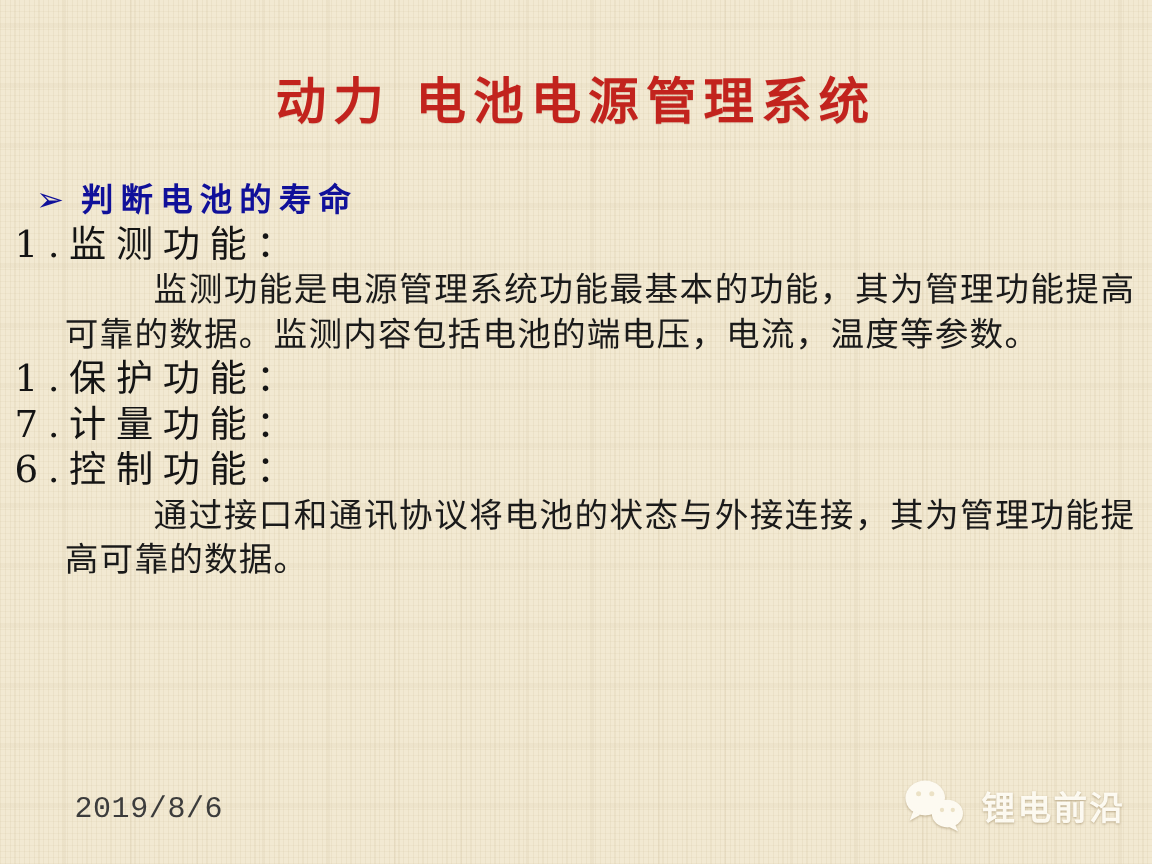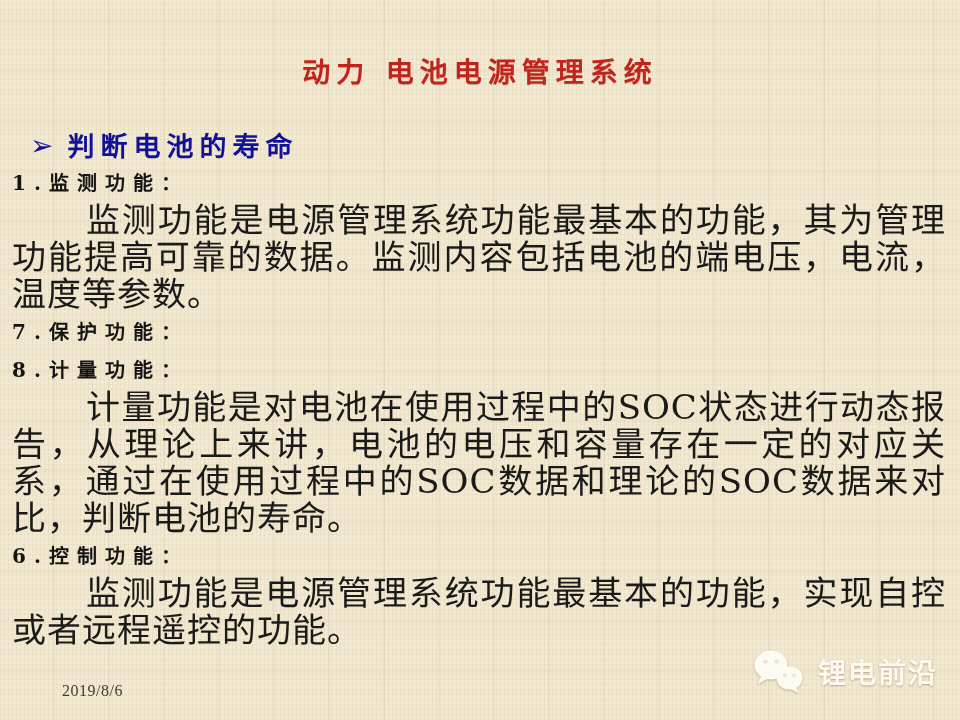--- a/index.html
+++ b/index.html
@@ -16,21 +16,21 @@
     background-image:
       repeating-linear-gradient(90deg, rgba(201,184,146,0.16) 0px, rgba(201,184,146,0.16) 1px, transparent 1px, transparent 4px),
       repeating-linear-gradient(0deg, rgba(208,192,156,0.14) 0px, rgba(208,192,156,0.14) 1px, transparent 1px, transparent 5px),
       repeating-linear-gradient(90deg, transparent 0px, transparent 53px, rgba(180,160,120,0.10) 53px, rgba(180,160,120,0.10) 55px),
       repeating-linear-gradient(0deg, transparent 0px, transparent 47px, rgba(185,165,125,0.08) 47px, rgba(185,165,125,0.08) 50px);
   }
 
   .slide-title {
     padding-top: 50px;
     text-align: center;
-    font-size: 28px;
+    font-size: 42px;
     font-weight: bold;
     letter-spacing: 6px;
     color: #c2231d;
     text-shadow: 0 1px 0 rgba(120,40,30,0.15);
   }
 
   .content {
     padding: 0 14px 0 12px;
   }
 
@@ -47,46 +47,46 @@
   }
   .arrow-bullet {
     font-size: 28px;
     font-weight: normal;
     letter-spacing: 0;
     margin-right: 14px;
     transform: translateY(-1px);
   }
 
   .section-heading {
-    font-size: 20px;
-    font-weight: bold;
+    font-size: 31px;
+    font-weight: normal;
     color: #141414;
     letter-spacing: 8px;
     line-height: 37px;
     margin-top: 1px;
   }
 
   .section-body {
-    font-size: 34px;
+    font-size: 28px;
     line-height: 37px;
     color: #1a1a1a;
     letter-spacing: 1px;
     text-indent: 74px;
     text-align: justify;
+    margin-left: 42px;
   }
 
   .footer-date {
     position: absolute;
     left: 62px;
     top: 660px;
-    font-family: Liberation Serif, serif;
-    font-size: 16px;
+    font-family: Liberation Mono, monospace;
+    font-size: 25px;
     color: #3c3c3c;
     letter-spacing: 0.5px;
-    margin-top: 22px;
   }
 
   .watermark {
     position: absolute;
     right: 22px;
     top: 648px;
     display: flex;
     align-items: center;
     gap: 14px;
   }
@@ -112,31 +112,30 @@
       <span class="arrow-bullet">➢</span>
       <span>判断电池的寿命</span>
     </div>
 
     <div>
       <div class="section-heading">1.监测功能：</div>
       <div class="section-body">监测功能是电源管理系统功能最基本的功能，其为管理功能提高可靠的数据。监测内容包括电池的端电压，电流，温度等参数。</div>
     </div>
 
     <div>
-      <div class="section-heading">7.保护功能：</div>
+      <div class="section-heading">1.保护功能：</div>
     </div>
 
     <div>
-      <div class="section-heading">8.计量功能：</div>
-      <div class="section-body">计量功能是对电池在使用过程中的SOC状态进行动态报告，从理论上来讲，电池的电压和容量存在一定的对应关系，通过在使用过程中的SOC数据和理论的SOC数据来对比，判断电池的寿命。</div>
+      <div class="section-heading">7.计量功能：</div>
     </div>
 
     <div>
       <div class="section-heading">6.控制功能：</div>
-      <div class="section-body">监测功能是电源管理系统功能最基本的功能，实现自控或者远程遥控的功能。</div>
+      <div class="section-body">通过接口和通讯协议将电池的状态与外接连接，其为管理功能提高可靠的数据。</div>
     </div>
 
   </div>
 
   <div class="footer-date">2019/8/6</div>
 
   <div class="watermark">
     <svg class="wechat-icon" width="52" height="46" viewBox="0 0 52 46" aria-hidden="true">
 
       <ellipse cx="19" cy="17" rx="16.5" ry="14.5" fill="#fdfaf1"></ellipse>

